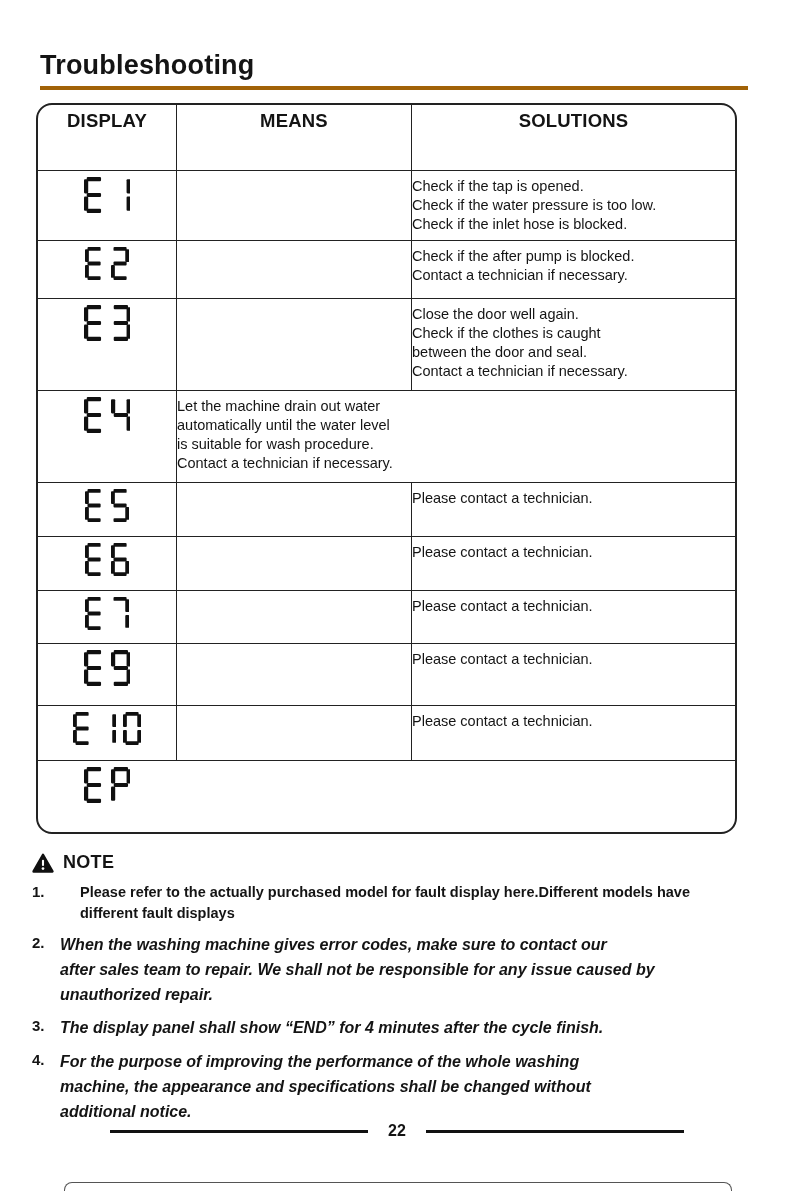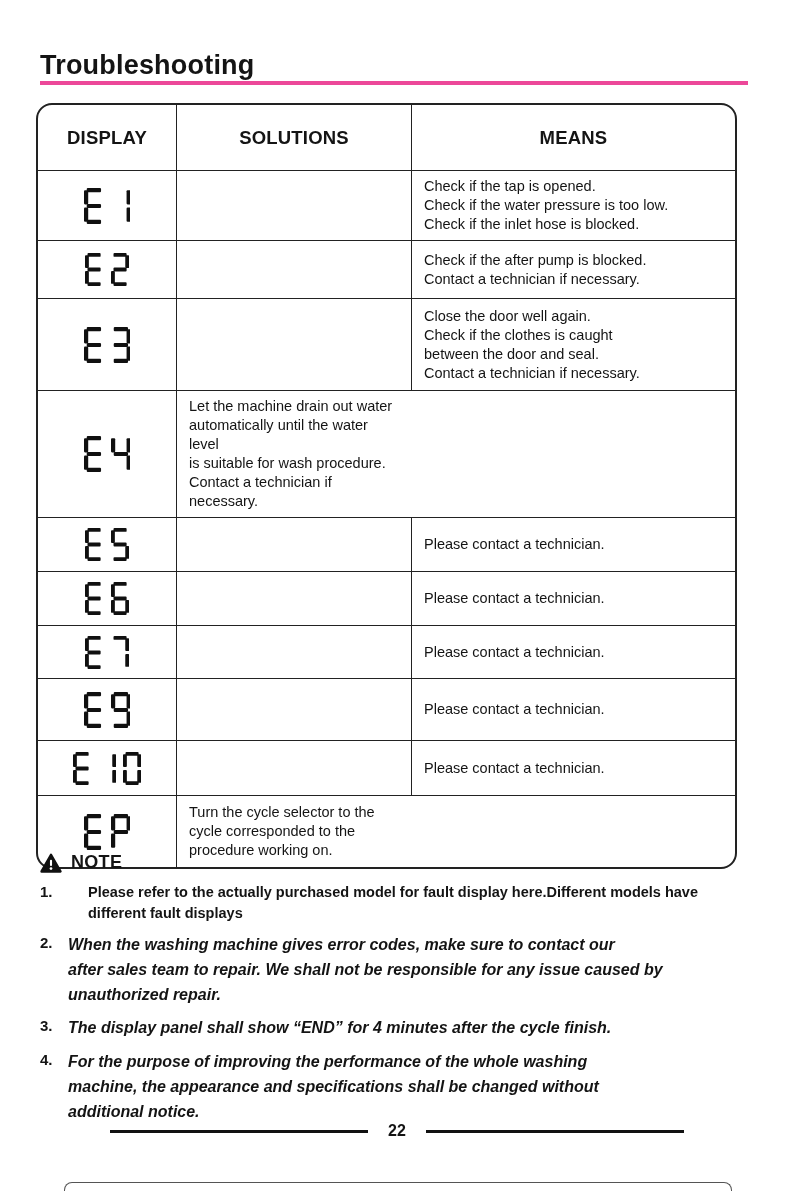--- a/index.html
+++ b/index.html
@@ -7,51 +7,51 @@
   body {
     width:794px; height:1191px;
     font-family:"Liberation Sans", sans-serif;
     color:#141414; position:relative; overflow:hidden;
   }
   .page { position:absolute; inset:0; background:#fff; }
 
   
   .title-wrap {
     position:absolute; left:40px; top:50px; width:708px;
-    border-bottom:4px solid #ec4899; 
+    border-bottom:4px solid #a16207; padding-bottom:5px;
   }
   .title { font-size:27px; font-weight:bold; letter-spacing:0.2px; }
 
   
   .ts-table {
     position:absolute; left:36px; top:103px; width:701px;
     border:2px solid #222; border-radius:16px; overflow:hidden;
     background:#fff;
   }
   .row { display:grid; grid-template-columns:138px 235px 1fr; border-top:1.7px solid #222; }
   .row:first-child { border-top:none; }
   .cell {
-    border-left:1.7px solid #222; display:flex; align-items:center;
-    padding:6px 12px; font-size:14.5px; line-height:19px;
+    border-left:1.7px solid #222; display:flex; align-items:flex-start;
+    padding:6px 0; font-size:14.5px; line-height:19px;
   }
   .cell:first-child { border-left:none; justify-content:center; }
   .hcell { justify-content:center; font-weight:bold; font-size:18.5px; letter-spacing:0.2px; }
   .pre { white-space:pre-line; }
   .rh65{min-height:65px}.rh70{min-height:70px}.rh58{min-height:58px}
   .rh92{min-height:92px}.rh54{min-height:54px}.rh53{min-height:53px}
   .rh62{min-height:62px}.rh55{min-height:55px}.rh72{min-height:72px}
 
   
   .seg-display { display:flex; gap:7px; align-items:center; }
   .seg-display svg { height:36px; width:auto; fill:#101010; }
   .rh58 .seg-display svg, .rh54 .seg-display svg, .rh53 .seg-display svg,
   .rh55 .seg-display svg { height:33px; }
 
   
-  .note { position:absolute; left:40px; top:852px; width:716px; }
+  .note { position:absolute; left:32px; top:852px; width:716px; }
   .note-header { display:flex; align-items:center; gap:9px; }
   .note-header .warn { width:22px; height:20px; display:inline-block; }
   .note-title { font-weight:bold; font-size:18px; letter-spacing:0.3px; }
   .note-item { display:flex; margin-top:9px; }
   .note-num { width:28px; flex:0 0 28px; font-weight:bold; font-size:15px; padding-top:1px; }
   .note-text { flex:1; font-weight:bold; white-space:pre-line; }
   .nt-small { font-size:14.5px; line-height:1.45;margin-left:20px; }
   .nt-big { font-size:16px; line-height:1.55;font-style:italic; }
 
   
@@ -77,24 +77,24 @@
     <span class="title">Troubleshooting</span>
   </div>
 
   <div class="ts-table">
 
     <div class="row rh65">
       <div class="cell hcell">
           <span>DISPLAY</span>
         </div>
       <div class="cell hcell">
+          <span>MEANS</span>
+        </div>
+      <div class="cell hcell">
           <span>SOLUTIONS</span>
-        </div>
-      <div class="cell hcell">
-          <span>MEANS</span>
         </div>
     </div>
 
     <div class="row rh70">
       <div class="cell">
           <div class="seg-display">
             <svg viewBox="0 0 9.4 17.1" xmlns="http://www.w3.org/2000/svg">
               <rect x="1.3" y="0" width="6.8" height="2" rx="0.5"></rect>
               <rect x="1.3" y="15.1" width="6.8" height="2" rx="0.5"></rect>
               <rect x="0" y="9.3" width="2" height="6.7" rx="0.5"></rect>
@@ -352,25 +352,20 @@
               <rect x="1.3" y="7.55" width="6.8" height="2" rx="0.5"></rect>
             </svg>
             <svg viewBox="0 0 9.4 17.1" xmlns="http://www.w3.org/2000/svg">
               <rect x="1.3" y="0" width="6.8" height="2" rx="0.5"></rect>
               <rect x="7.4" y="1.1" width="2" height="6.7" rx="0.5"></rect>
               <rect x="0" y="9.3" width="2" height="6.7" rx="0.5"></rect>
               <rect x="0" y="1.1" width="2" height="6.7" rx="0.5"></rect>
               <rect x="1.3" y="7.55" width="6.8" height="2" rx="0.5"></rect>
             </svg>
           </div>
-        </div>
-      <div class="cell">
-          <span class="pre">Turn the cycle selector to the
-cycle corresponded to the
-procedure working on.</span>
         </div>
     </div>
 
   </div>
 
   <div class="note">
     <div class="note-header">
       <span class="warn">
         <svg viewBox="0 0 24 22" width="22" height="20">
           <path d="M12 2 L22.4 20.3 L1.6 20.3 Z" fill="#101010" stroke="#101010" stroke-width="2.6" stroke-linejoin="round"></path>

